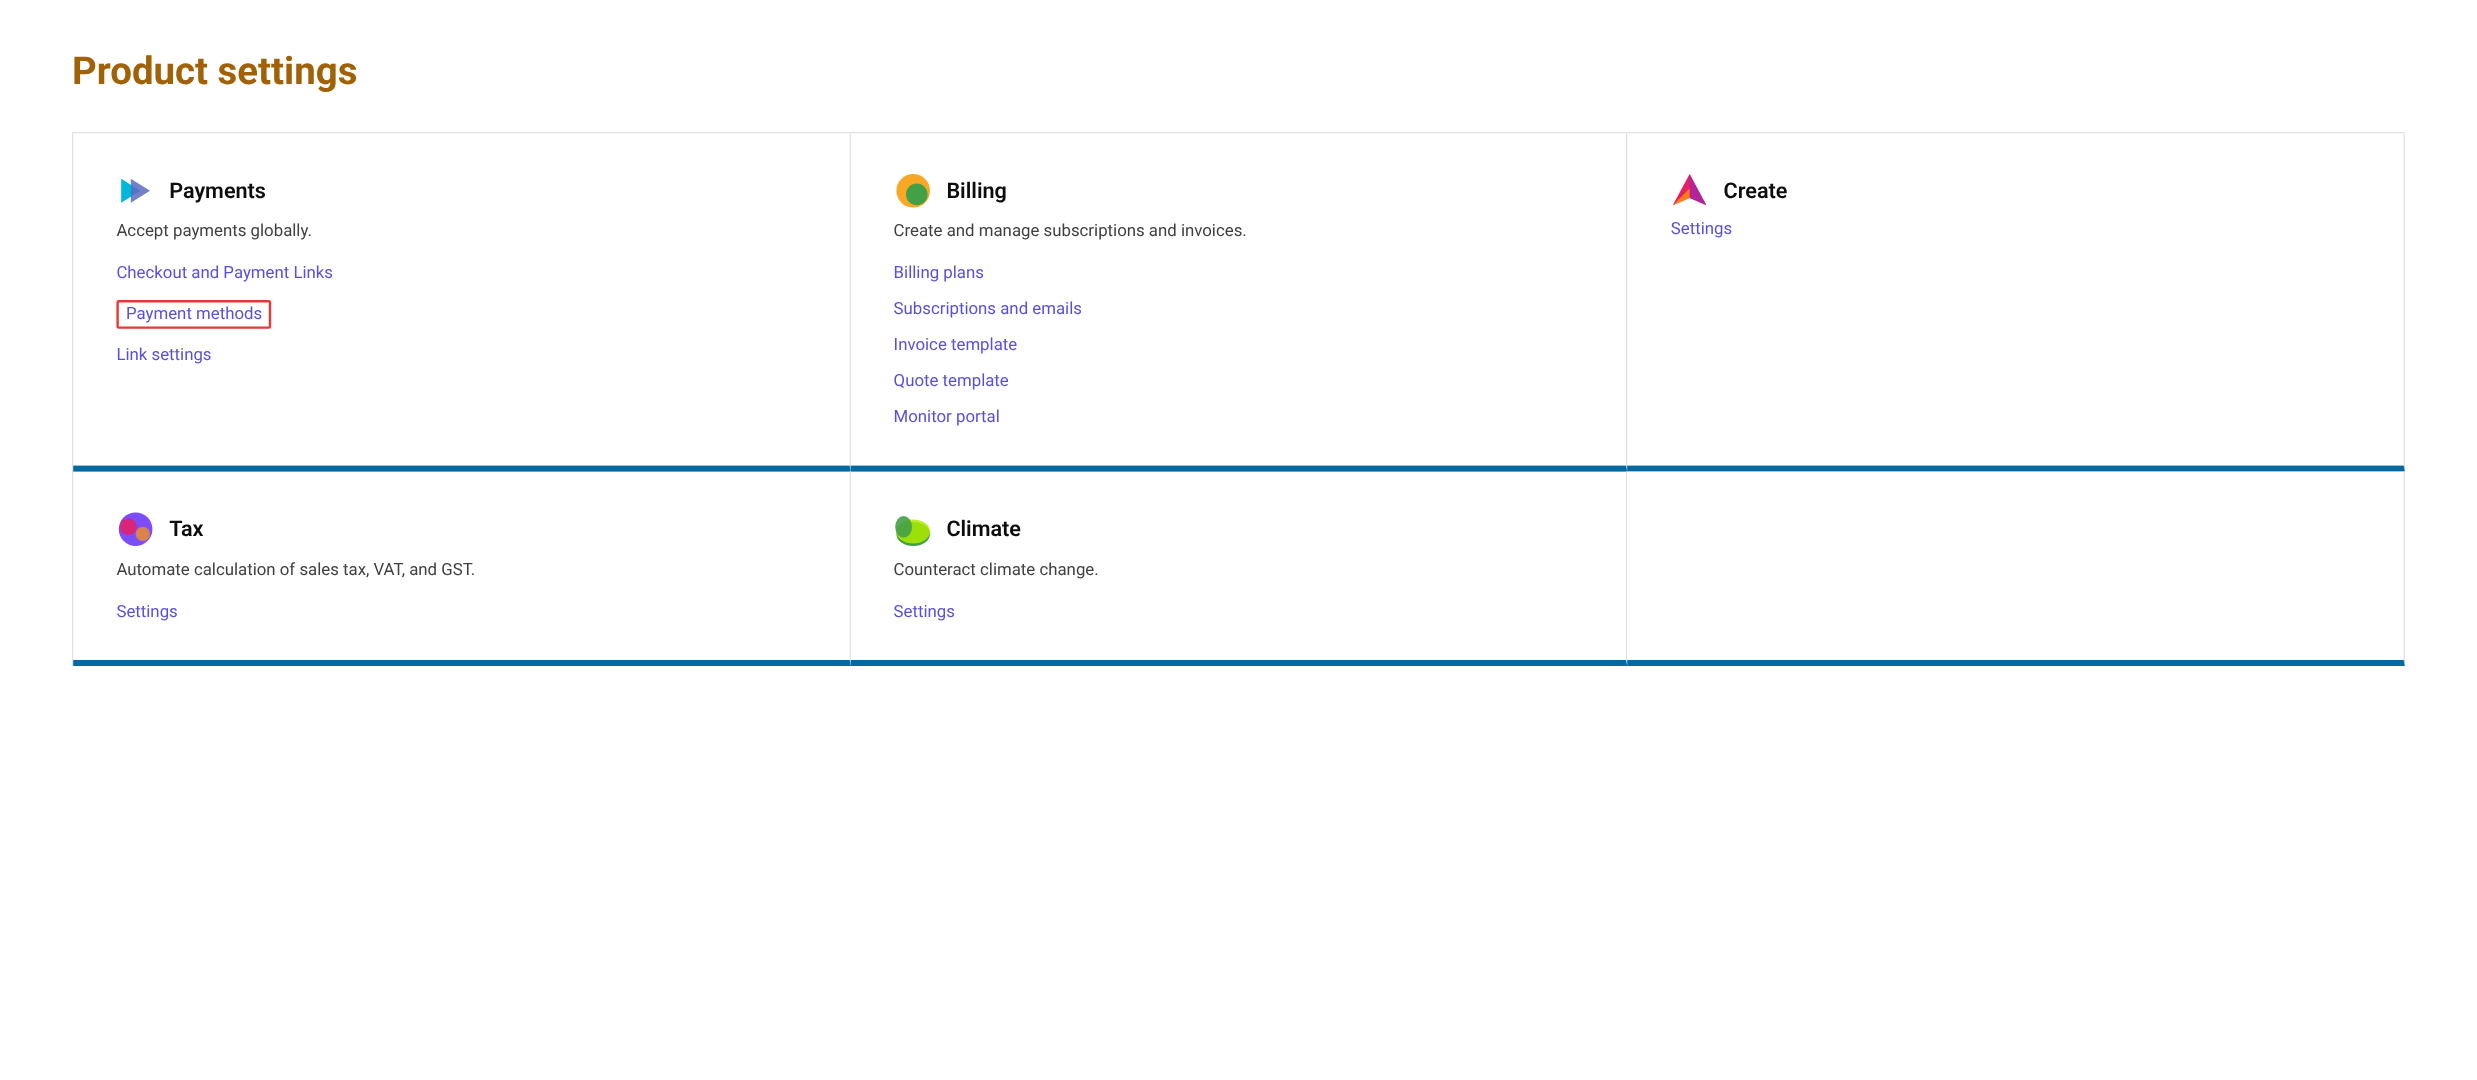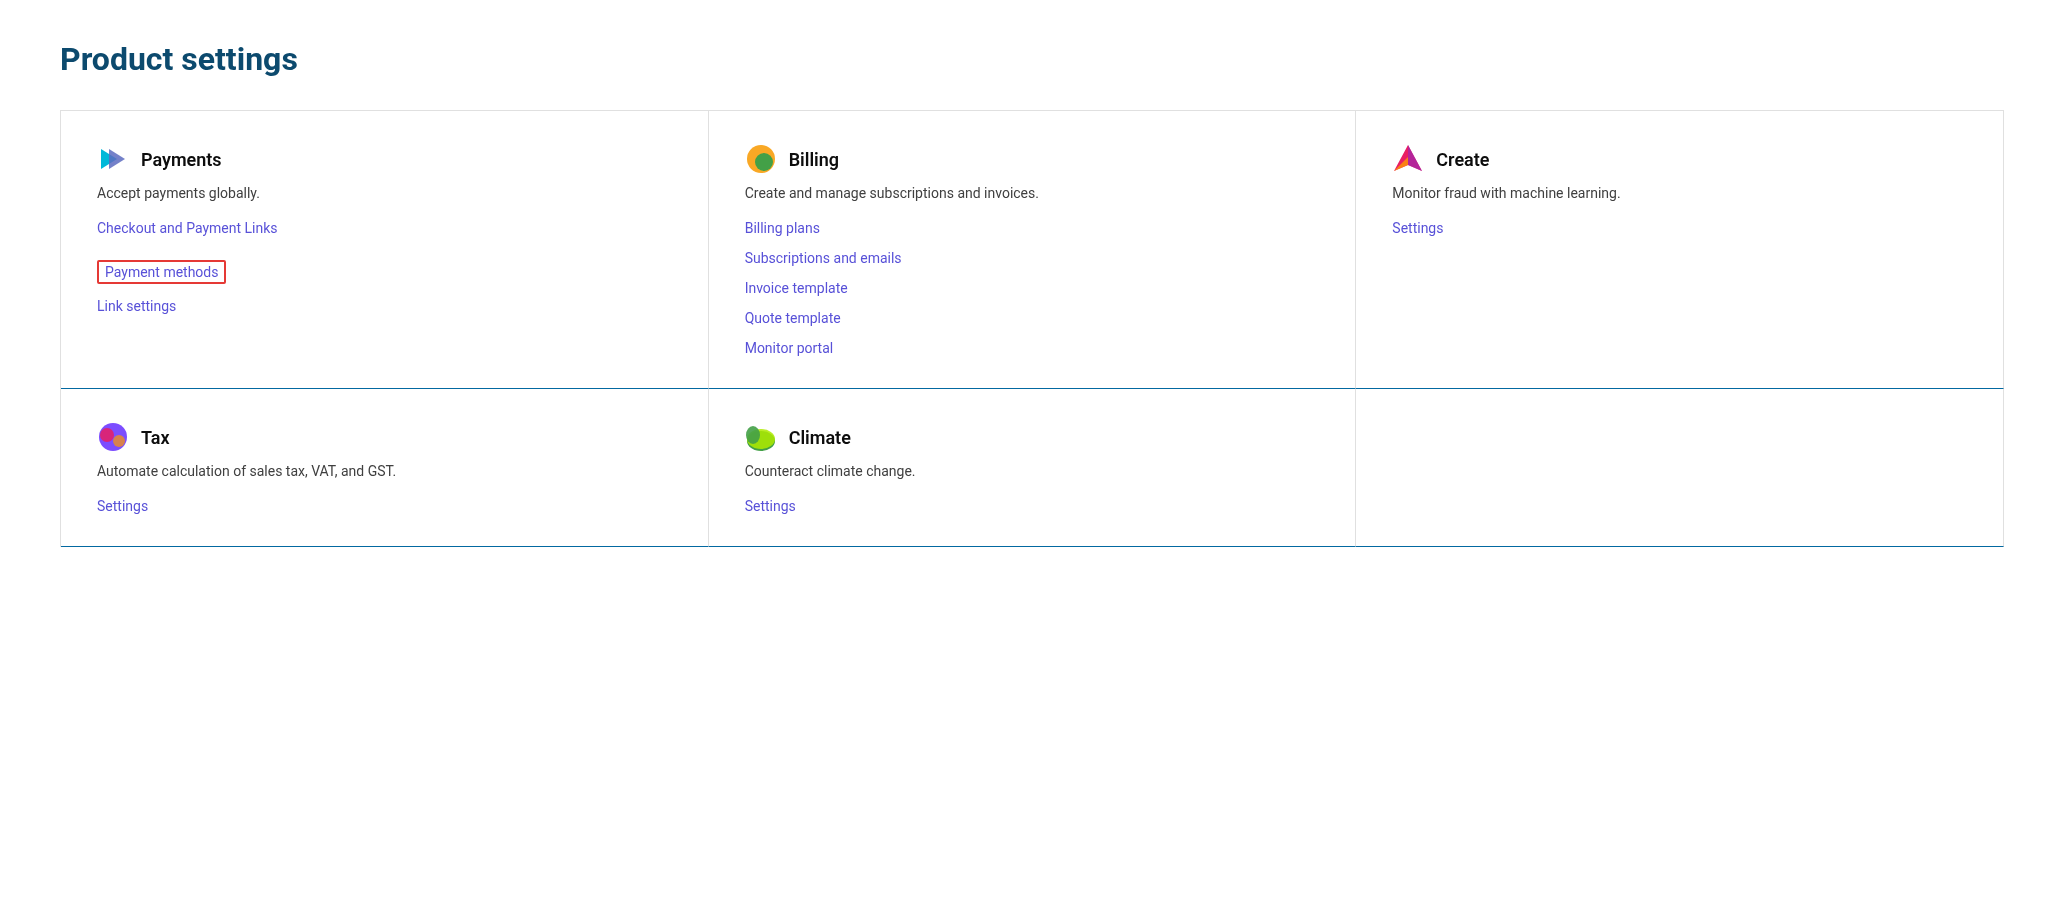--- a/index.html
+++ b/index.html
@@ -5,33 +5,33 @@
     * { box-sizing: border-box; margin: 0; padding: 0; }
     body {
       font-family: -apple-system, BlinkMacSystemFont, 'Segoe UI', Roboto, sans-serif;
       background: #fff;
       color: #1a1a2e;
       padding: 40px 60px;
     }
     h1 {
       font-size: 32px;
       font-weight: 700;
-      color: #0c4a6e;
+      color: #a16207;
       margin-bottom: 32px;
     }
     .grid {
       display: grid;
       grid-template-columns: 1fr 1fr 1fr;
       border-top: 1px solid #e0e0e0;
       border-left: 1px solid #e0e0e0;
     }
     .cell {
       padding: 32px 36px;
       border-right: 1px solid #e0e0e0;
-      border-bottom: 1px solid #0369a1;
+      border-bottom: 5px solid #0369a1;
     }
     .cell-header {
       display: flex;
       align-items: center;
       gap: 12px;
       margin-bottom: 8px;
     }
     .cell-title {
       font-size: 18px;
       font-weight: 600;
@@ -52,21 +52,20 @@
       font-size: 14px;
       color: #5851d8;
       cursor: pointer;
       text-decoration: none;
       width: fit-content;
     }
     .cell-link.highlighted {
       border: 2px solid #e53935;
       padding: 2px 6px;
       border-radius: 2px;
-      margin-top: 10px;
     }
 
     
     .payments-icon {
       width: 32px;
       height: 32px;
     }
 
     
     .billing-icon {
@@ -139,21 +138,20 @@
 
   <div class="cell">
     <div class="cell-header">
       <svg class="radar-icon" viewBox="0 0 32 32" fill="none">
         <polygon points="16,2 30,28 16,22 2,28" fill="#e91e63"></polygon>
         <polygon points="16,2 30,28 16,22" fill="#9c27b0" opacity="0.7"></polygon>
         <polygon points="16,22 2,28 16,14" fill="#ff9800" opacity="0.8"></polygon>
       </svg>
       <span class="cell-title">Create</span>
     </div>
-    <p class="cell-desc">Monitor fraud with machine learning.</p>
     <div class="cell-links">
       <a class="cell-link">Settings</a>
     </div>
   </div>
 
   <div class="cell">
     <div class="cell-header">
       <svg class="tax-icon" viewBox="0 0 32 32" fill="none">
         <circle cx="16" cy="16" r="14" fill="#7c4dff"></circle>
         <circle cx="10" cy="14" r="7" fill="#e91e63" opacity="0.85"></circle>

